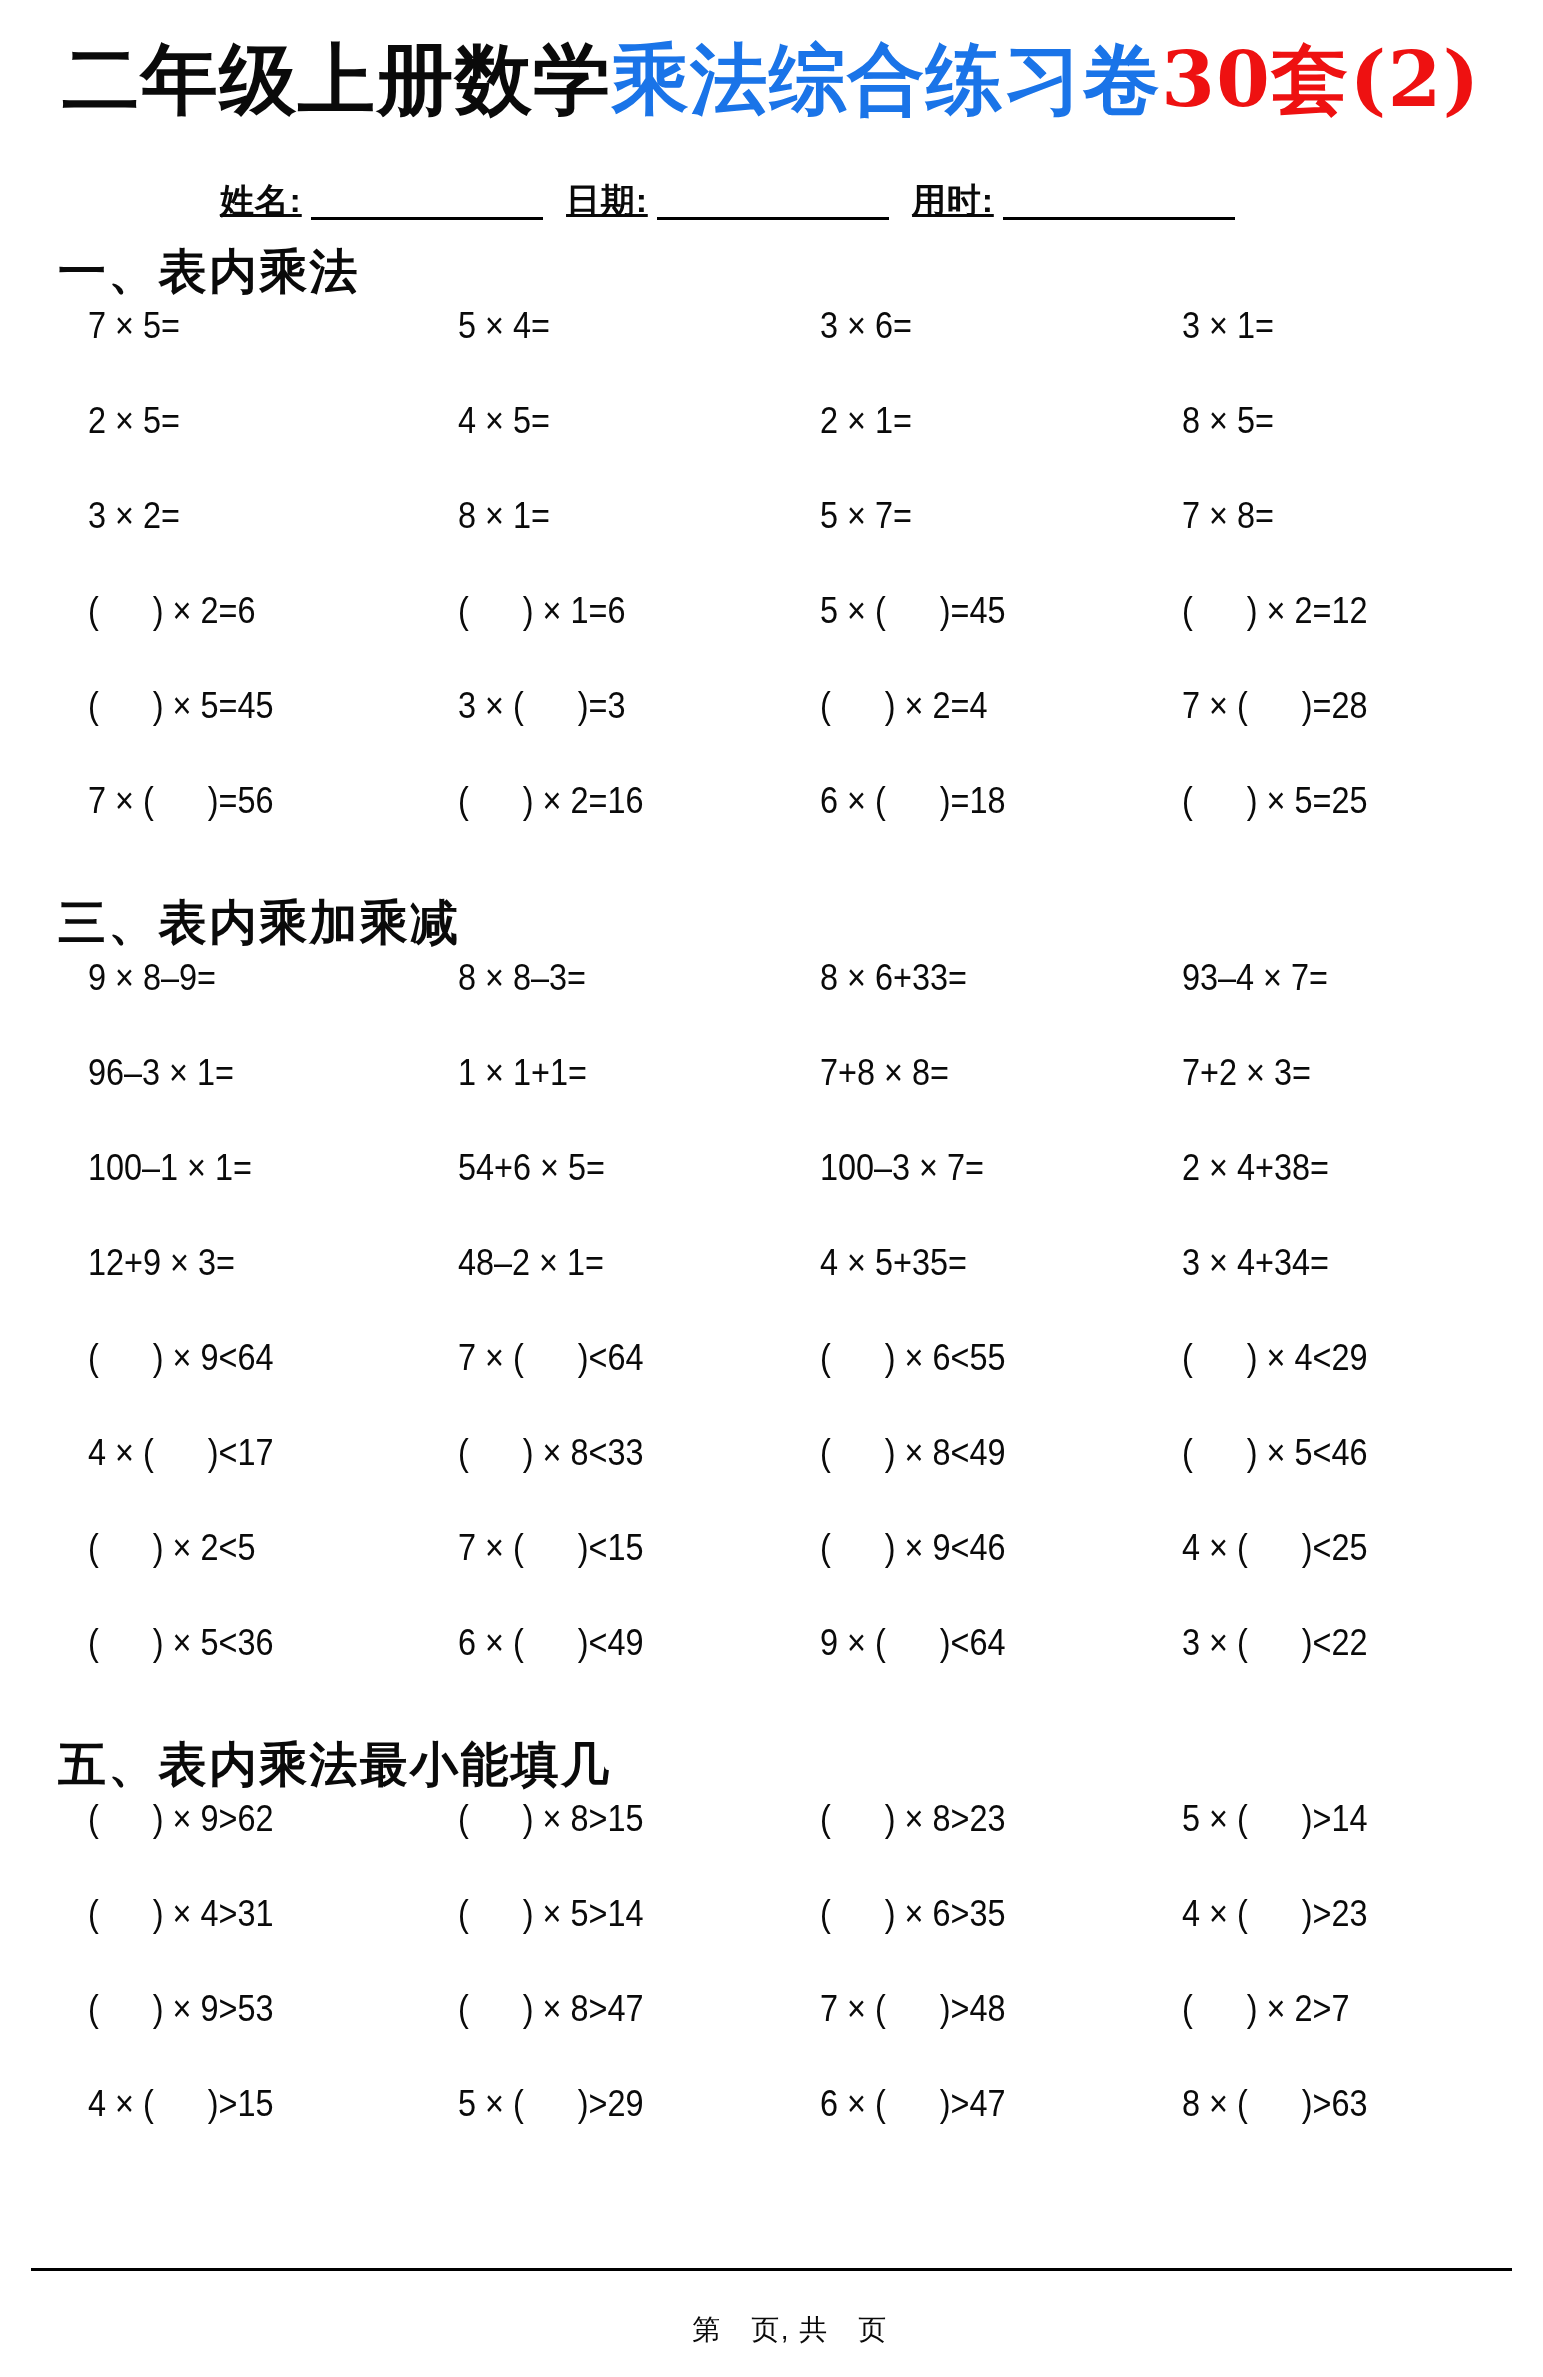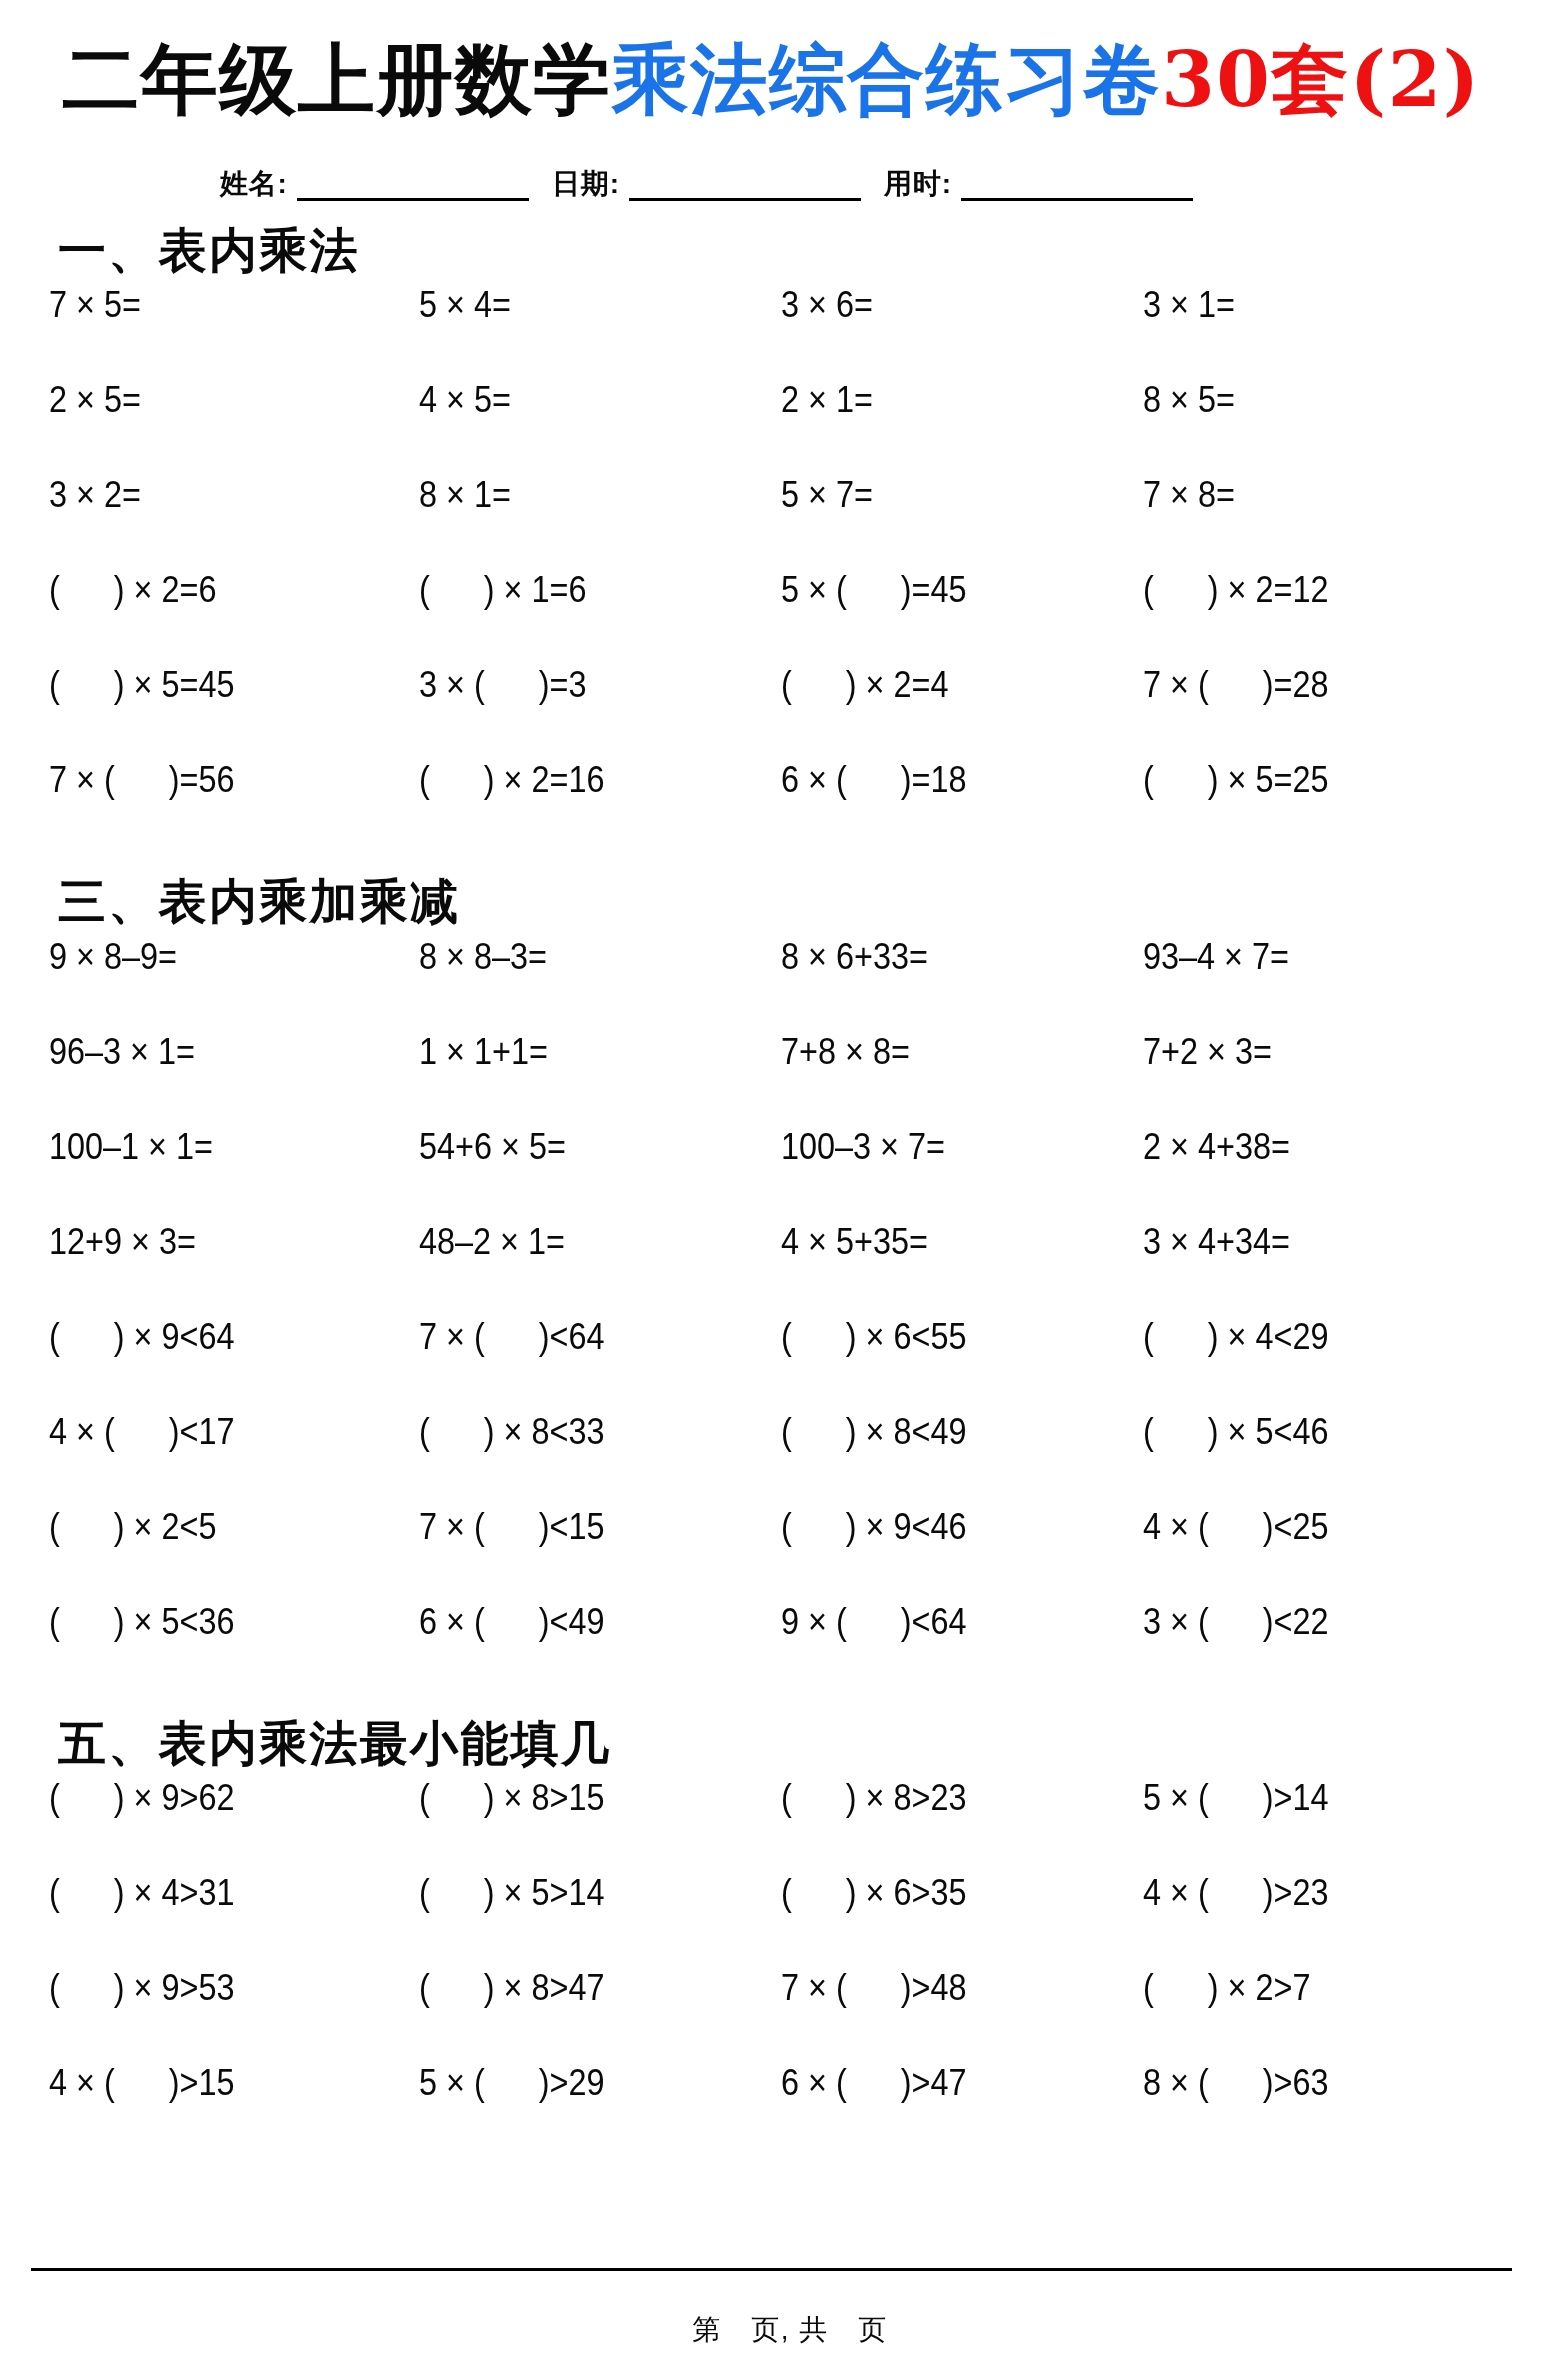--- a/index.html
+++ b/index.html
@@ -17,46 +17,47 @@
     font-family:"DejaVu Serif",serif;
     font-weight:900;
     font-size:77px;
     line-height:1.05;
     white-space:nowrap;
     letter-spacing:1.5px;
   }
   .seg-blue{color:#1a74e8;}
   .seg-red{color:#ee1111;}
   .meta{
-    margin:45px 0 0 220px;
-    font-size:28px;
+    margin:58px 0 0 220px;
+    font-size:34px;
     font-weight:700;
     white-space:nowrap;
     letter-spacing:0.8px;
+    text-decoration:underline;
   }
   .blank{
     display:inline-block;
     width:232px;height:7.7px;
     border-bottom:3.9px solid #000;
     margin:0 23px 0 9.3px;
     vertical-align:-7.7px;
   }
   .blank:last-child{margin-right:0;}
   .section-heading{
     margin:20px 0 6.2px 58px;
     font-size:48px;
     font-weight:700;
     line-height:1.15;
     letter-spacing:2.3px;
   }
   .grid{
     display:grid;
     grid-template-columns:370px 362px 362px 1fr;
     grid-auto-rows:95px;
-    margin-left:49px;
+    margin-left:88px;
     margin-right:31px;
   }
   .cell{
     font-size:36px;
     line-height:1.15;
     white-space:pre;
     transform:scaleX(0.9);
     transform-origin:0 0;
   }
   .footer{

